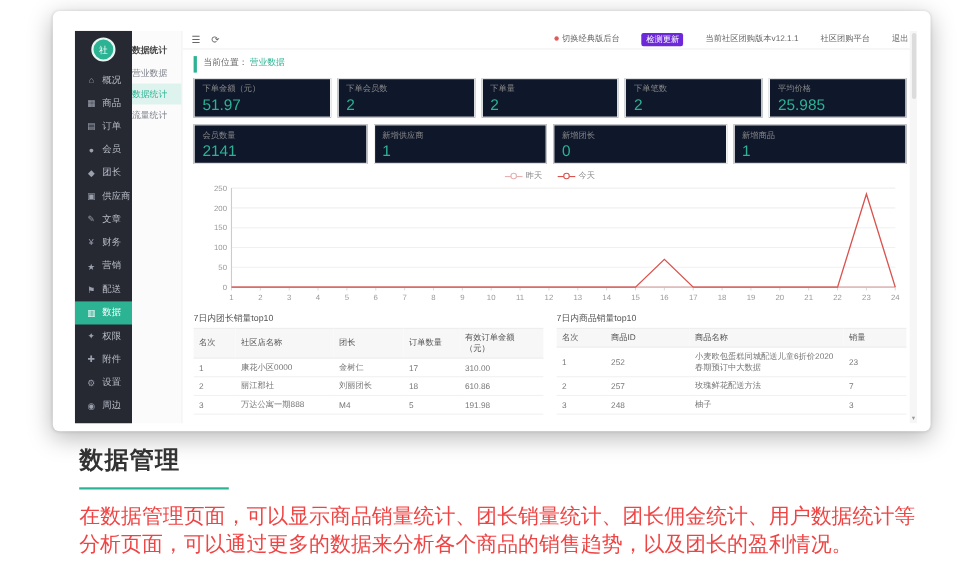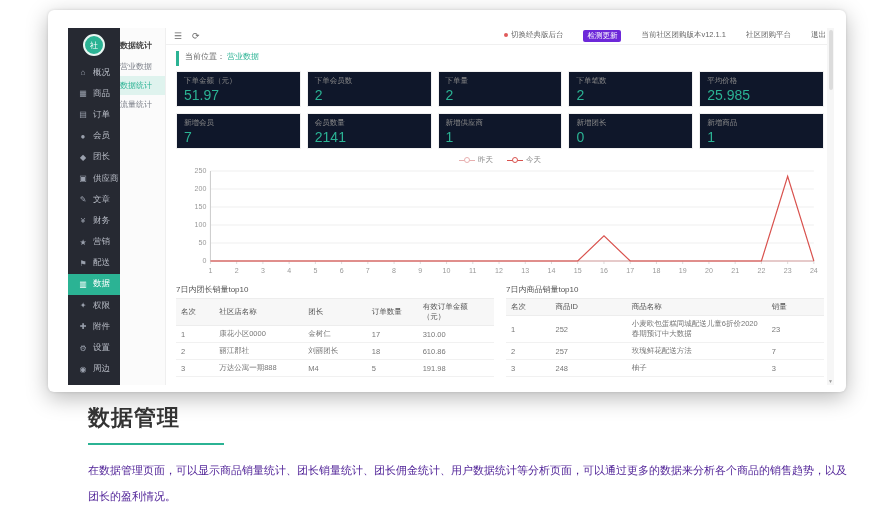--- a/index.html
+++ b/index.html
@@ -70,24 +70,24 @@
   th { background:#f7f7f7; font-weight:normal; font-size:7.5px; color:#555; text-align:left;
     padding:3px 5px; border:1px solid #ededed; border-left:none; border-right:none; }
   td { font-size:7.5px; color:#777; padding:3px 5px; border-bottom:1px solid #f1f1f1; word-break:break-all; }
 
   
   .scrollbar { position:absolute; right:0; top:0; bottom:0; width:7px; background:#f6f6f6; }
   .scrollbar .arrow { position:absolute; bottom:1px; left:0; right:0; text-align:center; font-size:5px; color:#999; }
   .scrollbar .thumb { position:absolute; top:2px; left:1.5px; width:4px; height:60px; background:#dcdcdc; border-radius:2px; }
 
   
-  .below { position:absolute; left:88px; top:403px; width:766px; }
+  .below { position:absolute; left:72px; top:403px; width:766px; }
   .below h1 { font-size:22px; color:#333; font-weight:bold; letter-spacing:1px; }
   .hr-accent { width:136px; height:2px; background:#2bb394; margin-top:10px; }
-  .below p { margin-top:12px; font-size:11px; line-height:26px; color:#4c1d95; }
+  .below p { margin-top:12px; font-size:19px; line-height:26px; color:#ef4444; }
 </style>
 </head>
 <body>
 
 <div class="stage">
   <div class="deco-dash" style="left:337px;width:22px;"></div>
   <div class="deco-dash" style="left:648px;width:12px;"></div>
 
   <div class="shot-card">
     <div class="app">
@@ -205,24 +205,20 @@
                 <div class="stat-card">
                   <div class="stat-label">下单笔数</div>
                   <div class="stat-value">2</div>
                 </div>
                 <div class="stat-card">
                   <div class="stat-label">平均价格</div>
                   <div class="stat-value">25.985</div>
                 </div>
               </div>
               <div class="stats-row">
-                <div class="stat-card">
-                  <div class="stat-label">新增会员</div>
-                  <div class="stat-value">7</div>
-                </div>
                 <div class="stat-card">
                   <div class="stat-label">会员数量</div>
                   <div class="stat-value">2141</div>
                 </div>
                 <div class="stat-card">
                   <div class="stat-label">新增供应商</div>
                   <div class="stat-value">1</div>
                 </div>
                 <div class="stat-card">
                   <div class="stat-label">新增团长</div>

